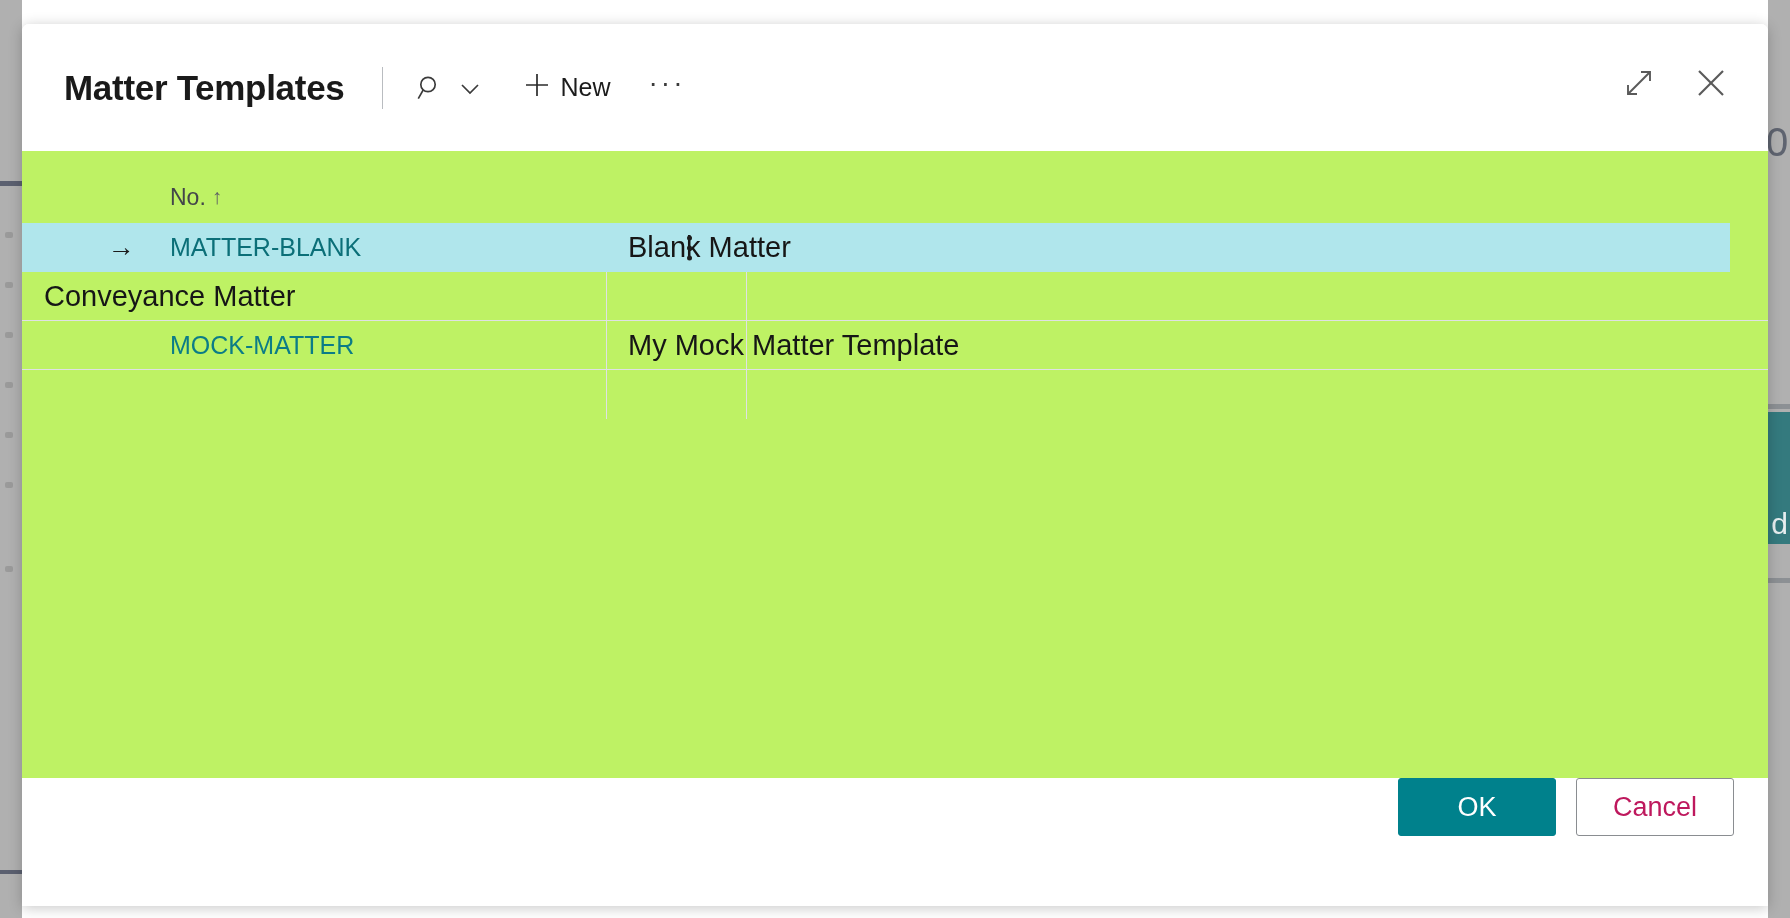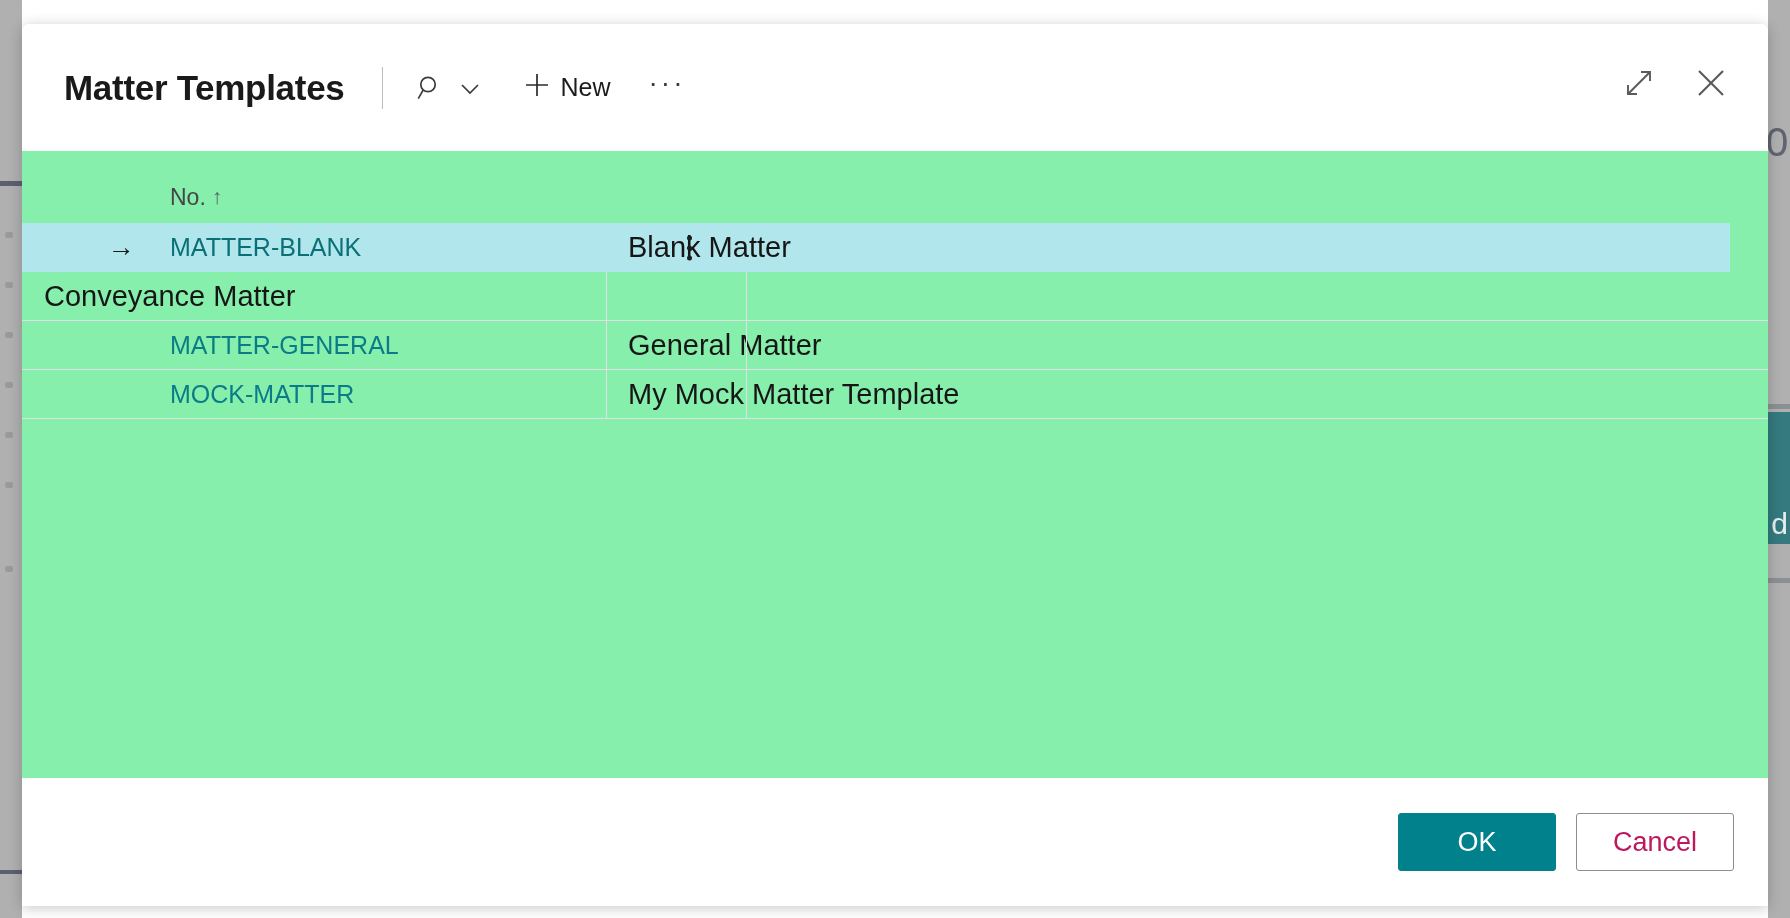--- a/index.html
+++ b/index.html
@@ -163,21 +163,21 @@
     top: 36px;
     display: flex;
     align-items: center;
     gap: 26px;
   }
   .hdr-right .icon-btn { width: 46px; height: 46px; color: #5a5a5a; }
 
   
   .dlg-body {
     flex: 1 1 auto;
-    background: #86efac;
+    background: #bef264;
     position: relative;
     overflow: hidden;
   }
 
   .grid-head {
     display: flex;
     align-items: flex-end;
     height: 72px;
     padding: 0 0 12px 0;
   }
@@ -265,21 +265,21 @@
     width: 1px;
     background: #dfe1e4;
   }
 
   
   .dlg-footer {
     flex: 0 0 auto;
     height: 128px;
     background: #ffffff;
     display: flex;
-    align-items: center;
+    align-items: flex-start;
     justify-content: flex-end;
     gap: 20px;
     padding-right: 34px;
   }
   .btn {
     height: 58px;
     min-width: 158px;
     font-size: 27px;
     font-family: "Liberation Sans", sans-serif;
     cursor: pointer;
@@ -388,24 +388,20 @@
             <i></i>
             <i></i>
         </span>
         <span class="cell-desc">Blank Matter</span>
       </div>
 
       <div class="grid-row">
         <span class="cell-desc">Conveyance Matter</span>
       </div>
 
-      <div class="grid-row">
-        <span class="cell-no">MATTER-GENERAL</span>
-        <span class="cell-desc">General Matter</span>
-      </div>
 
       <div class="grid-row">
         <span class="cell-no">MOCK-MATTER</span>
         <span class="cell-desc">My Mock Matter Template</span>
       </div>
 
       <div class="col-divider" style="left:584px; top:49px; height:147px;"></div>
       <div class="col-divider" style="left:724px; top:49px; height:147px;"></div>
     </div>
 

